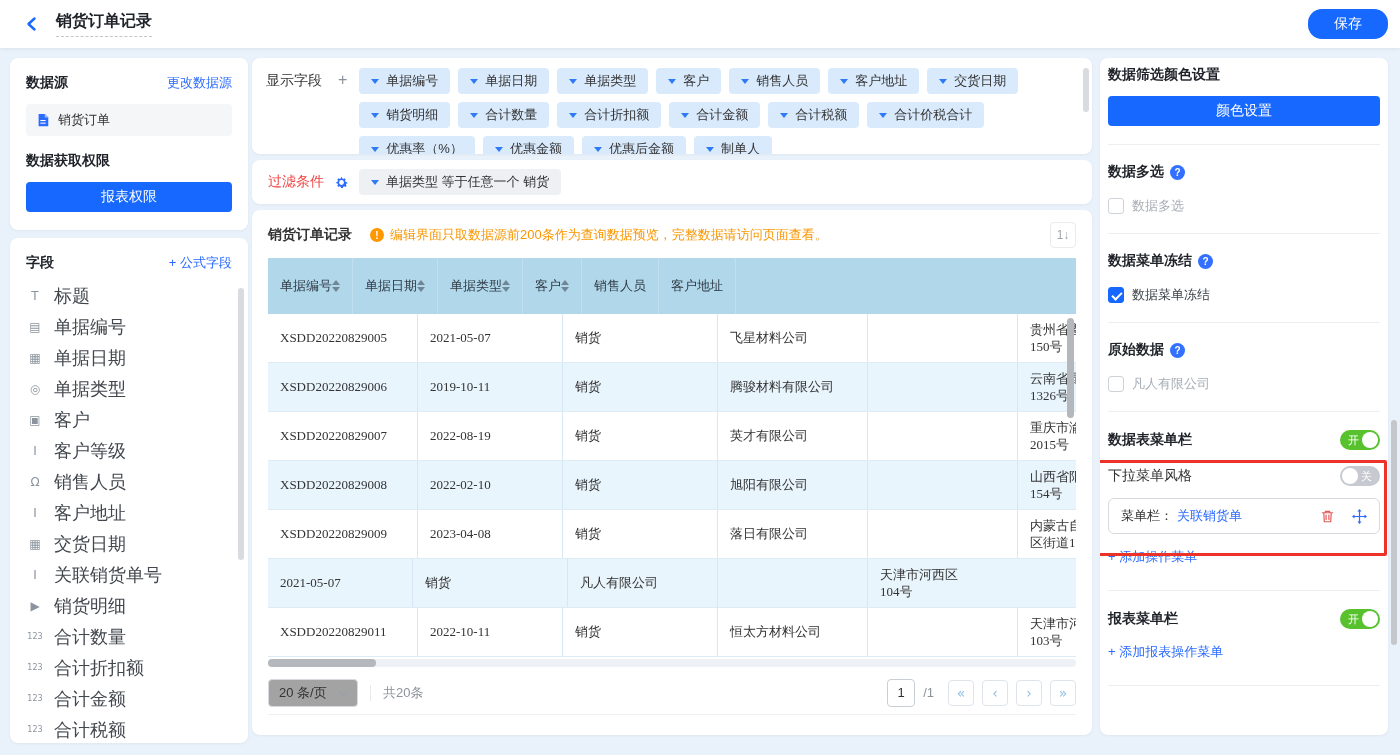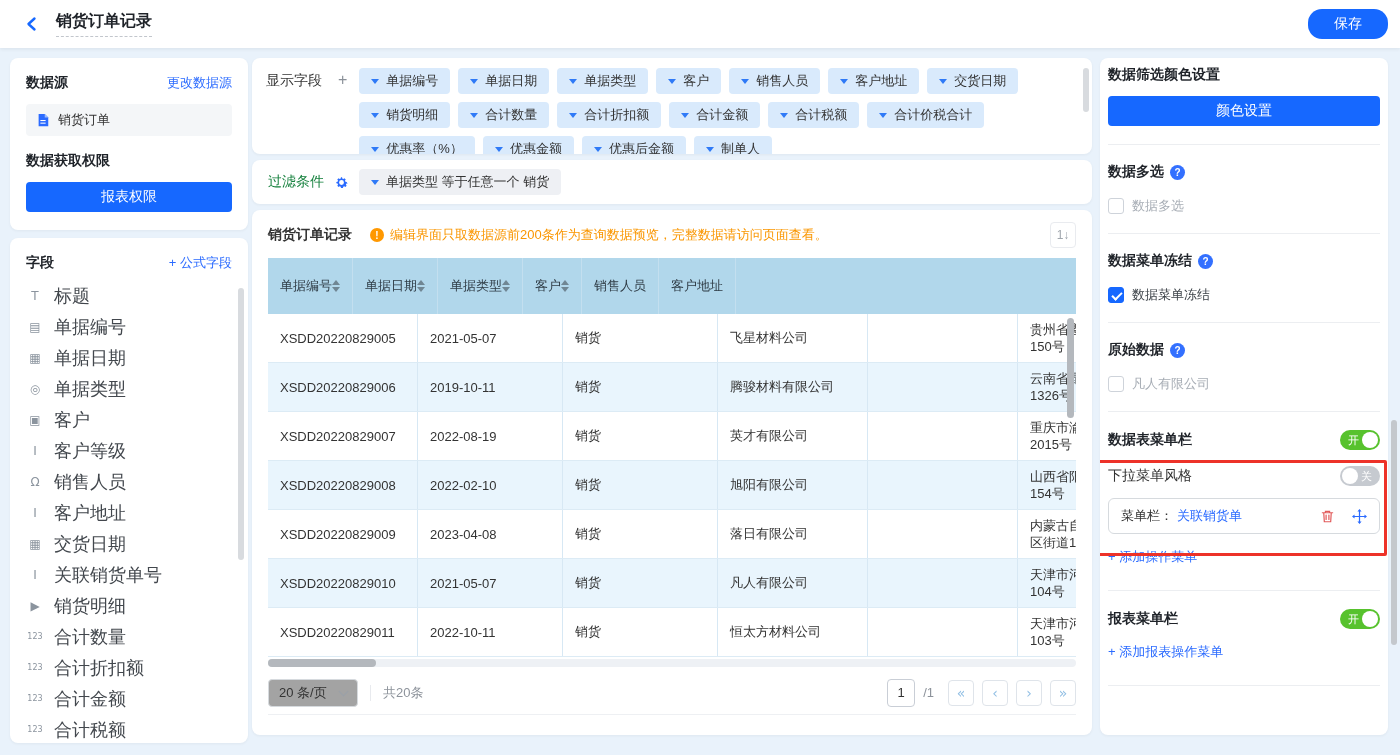--- a/index.html
+++ b/index.html
@@ -50,40 +50,40 @@
   .plus { color:#8a9098; font-size:16px; cursor:pointer; line-height:16px; }
   .chips { display:flex; flex-wrap:wrap; gap:8px 8px; width:740px; align-content:flex-start; }
   .chip { height:26px; background:#d9eafc; border-radius:4px; padding:0 12px;
           display:inline-flex; align-items:center; gap:7px; cursor:pointer; white-space:nowrap; }
   .caret { width:0; height:0; border-left:4px solid transparent; border-right:4px solid transparent;
            border-top:5px solid #2f7af7; flex:none; }
   .display-scroll { right:3px; top:10px; width:6px; height:44px; }
 
   .card-filter { left:252px; top:160px; width:840px; height:44px; padding:0 16px;
                  display:flex; align-items:center; gap:10px; }
-  .filter-label { font-size:14px; color:#15803d; }
+  .filter-label { font-size:14px; color:#ef4444; }
   .gear { width:15px; height:15px; flex:none; cursor:pointer; }
   .chip-gray { background:#eef0f4; }
 
   
   .card-table { left:252px; top:210px; width:840px; height:525px; padding:10px 16px; }
   .table-titlerow { display:flex; align-items:center; height:30px; gap:8px; }
   .table-title { font-size:14px; font-weight:bold; color:#333; flex:none; }
   .warn { display:flex; align-items:center; gap:6px; margin-left:10px; min-width:0; }
   .warn-icon { width:14px; height:14px; border-radius:50%; background:#ff9800; color:#fff;
                font-size:10px; font-weight:bold; display:flex; align-items:center; justify-content:center; flex:none; }
   .warn-text { color:#fa9600; font-size:13px; white-space:nowrap; }
   .sort-tool { margin-left:auto; width:26px; height:26px; border:1px solid #e9ebef; border-radius:4px;
                display:flex; align-items:center; justify-content:center; color:#a0a6ad; font-size:12px; cursor:pointer; flex:none; }
 
   .table-wrap { position:relative; margin-top:8px; width:808px; overflow:hidden; }
   .thead { display:flex; height:56px; background:#b1d7eb; }
   .hcell { display:flex; align-items:center; padding:0 12px; font-size:13px; color:#2f3c46;
            border-right:1px solid #c3dfef; flex:none; }
-  .tbody .trow { display:flex; height:49px; border-bottom:1px solid #dcebf5; background:#fff; }
+  .tbody .trow { display:flex; height:49px; border-bottom:1px solid #dcebf5; background:#fff;font-family:Liberation Serif, serif; }
   .tbody div.trow:nth-of-type(even) { background:#e9f5fd; }
   .tcell { display:flex; flex-direction:column; justify-content:center; padding:0 12px; font-size:13px; color:#333;
            border-right:1px solid #d7e8f4; flex:none; overflow:hidden; white-space:nowrap; }
   .col1 { width:150px; } .col2 { width:145px; } .col3 { width:155px; }
   .col4 { width:150px; } .col5 { width:150px; } .col6 { width:158px; border-right:none !important; }
   .addr-line { line-height:17px; white-space:nowrap; }
   .sorter { display:flex; flex-direction:column; gap:2px; margin-left:auto; cursor:pointer; }
   .sorter .up { width:0; height:0; border-left:4px solid transparent; border-right:4px solid transparent; border-bottom:5px solid #708693; }
   .sorter .down { width:0; height:0; border-left:4px solid transparent; border-right:4px solid transparent; border-top:5px solid #708693; }
   .table-vscroll { position:absolute; right:2px; top:60px; width:7px; height:100px; background:#b4b8bd; border-radius:4px; }
@@ -474,21 +474,20 @@
           <div class="tcell col3">销货</div>
           <div class="tcell col4">落日有限公司</div>
           <div class="tcell col5"></div>
           <div class="tcell col6">
             <div class="addr-line">内蒙古自治区新城</div>
             <div class="addr-line">区街道120号</div>
           </div>
         </div>
 
         <div class="trow">
-          <div class="tcell col1">XSDD20220829010</div>
           <div class="tcell col2">2021-05-07</div>
           <div class="tcell col3">销货</div>
           <div class="tcell col4">凡人有限公司</div>
           <div class="tcell col5"></div>
           <div class="tcell col6">
             <div class="addr-line">天津市河西区</div>
             <div class="addr-line">104号</div>
           </div>
         </div>
 

